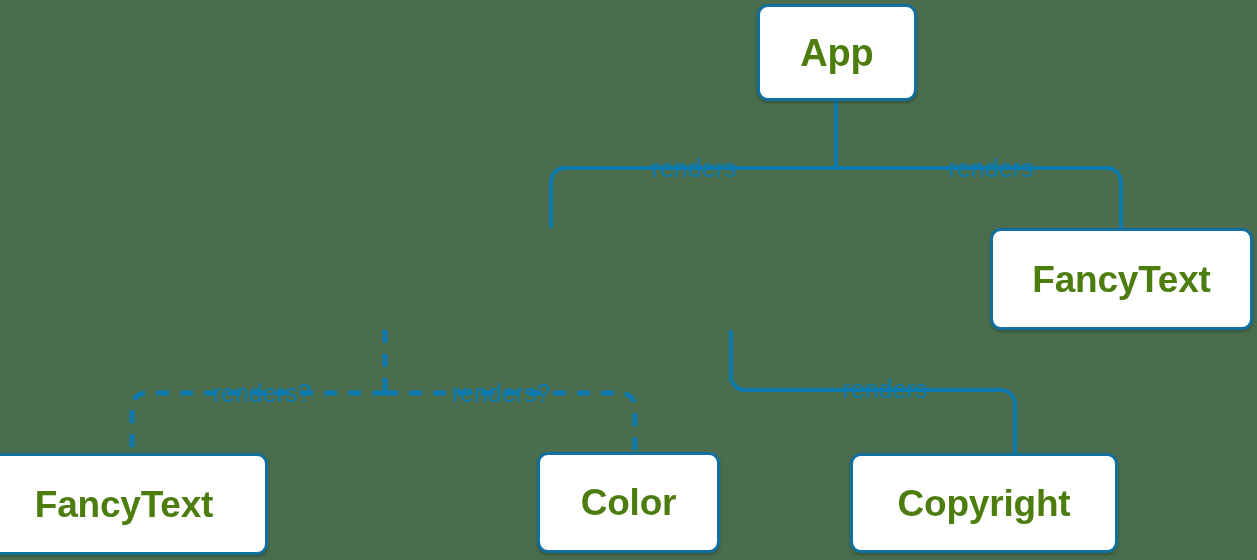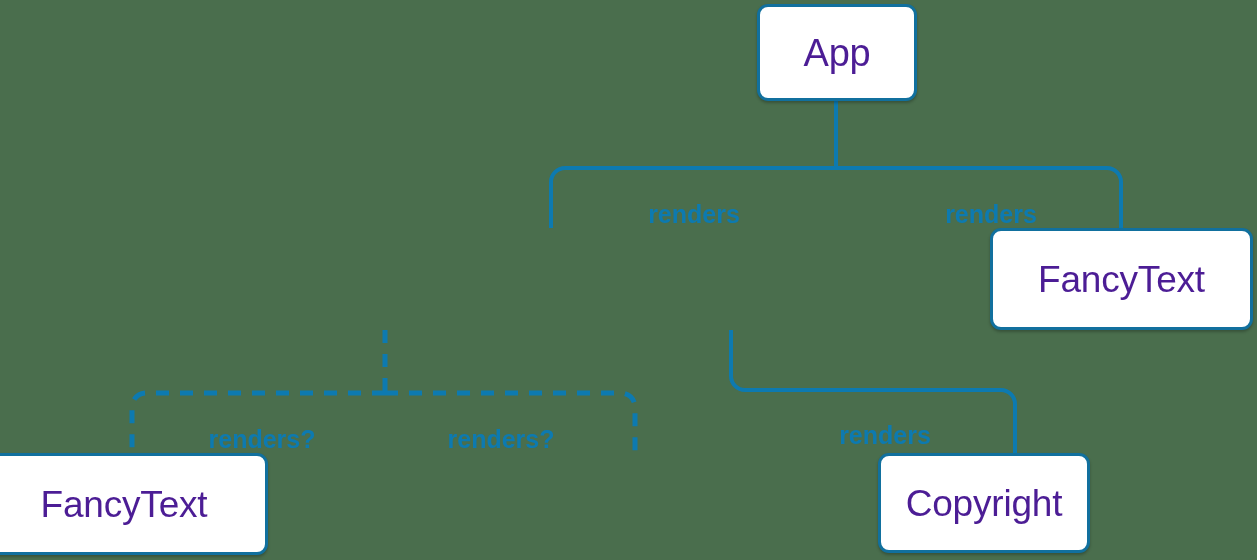--- a/index.html
+++ b/index.html
@@ -30,39 +30,38 @@
     background: #ffffff;
     border: 3px solid #11709e;
     border-radius: 11px;
     box-sizing: border-box;
     display: flex;
     align-items: center;
     justify-content: center;
     box-shadow: 0 2px 3px rgba(0,0,0,0.25);
   }
   .node-label {
-    color: #4c1d95;
+    color: #4d7c0f;
     font-size: 38px;
-    font-weight: 400;
+    font-weight: 700;
     letter-spacing: -0.2px;
     line-height: 1;
     white-space: nowrap;
   }
   .node-sm .node-label {
     font-size: 37px;
   }
   .edge-label {
     position: absolute;
     color: #0d7ab0;
     font-size: 25px;
-    font-weight: 700;
+    font-weight: 400;
     line-height: 1;
     white-space: nowrap;
     transform: translate(-50%, -50%);
-    margin-top: 46px;
   }
 </style>
 </head>
 <body>
 
 <div id="diagram-root">
 
   <svg id="edge-layer" viewBox="0 0 1257 560" aria-hidden="true">
 
     <path d="M836,101 L836,168" fill="none" stroke="#0d7ab0" stroke-width="4" stroke-linecap="butt"></path>
@@ -92,18 +91,21 @@
 
 
   <div class="node node-sm" style="left:990px; top:228px; width:263px; height:102px;">
     <span class="node-label">FancyText</span>
   </div>
 
   <div class="node node-sm" style="left:-20px; top:453px; width:288px; height:102px;">
     <span class="node-label">FancyText</span>
   </div>
 
+  <div class="node node-sm" style="left:537px; top:452px; width:183px; height:101px;">
+    <span class="node-label">Color</span>
+  </div>
 
-  <div class="node node-sm" style="left:878px; top:453px; width:212px; height:100px;">
+  <div class="node node-sm" style="left:850px; top:453px; width:268px; height:100px;">
     <span class="node-label">Copyright</span>
   </div>
 
 </div>
 
 </body></html>

